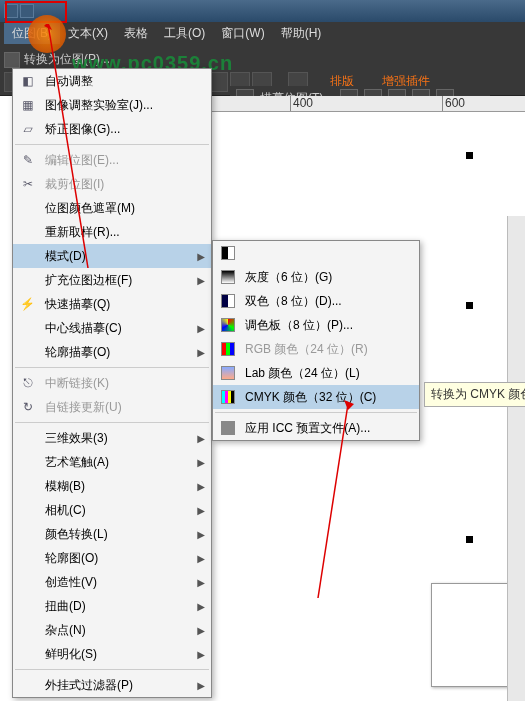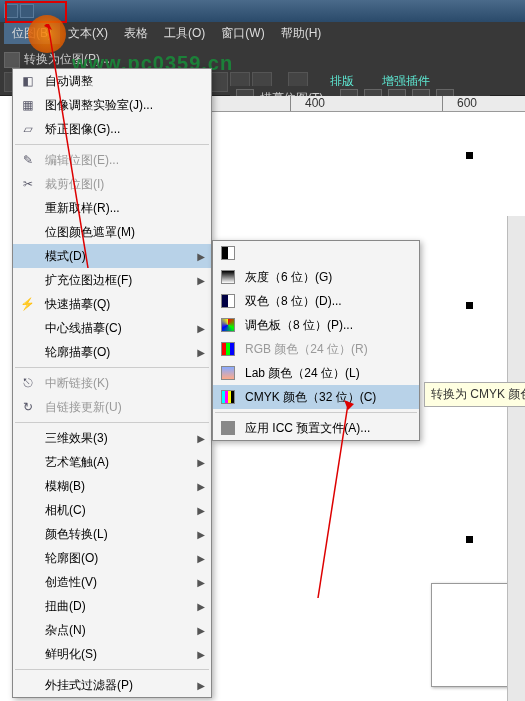--- a/index.html
+++ b/index.html
@@ -9,26 +9,26 @@
 .menubar{height:22px;background:#383838;display:flex;align-items:center;padding:0 4px;color:#ddd}
 .menubar span{padding:2px 8px;cursor:default}
 .menubar .hl{background:#4a6a8a}
 .redbox{position:absolute;border:2px solid #d00;pointer-events:none}
 .toolbar1{height:24px;background:#383838;display:flex;align-items:flex-end;padding:0 4px;color:#ccc;gap:4px}
 .toolbar1 .lbl{color:#ccc}
 .toolbar1 .ico{width:16px;height:16px;background:#555;border:1px solid #666}
 .toolbar2{height:28px;background:#383838;border-bottom:1px solid #222;display:flex;align-items:center;padding:0 4px;gap:16px;color:#ccc}
 .tb2-grp{display:flex;gap:2px}
 .tb2-ico{width:20px;height:20px;background:#444;border:1px solid #555;position:relative}
-.tb2-lbl{padding:2px 6px;color:#5eead4}
+.tb2-lbl{padding:2px 6px;color:#f97316}
 .watermark{position:absolute;left:72px;top:52px;color:#1a8a3a;font-size:20px;font-weight:bold;letter-spacing:1px;z-index:5;opacity:.9}
 .wm-logo{position:absolute;left:28px;top:15px;width:38px;height:38px;background:radial-gradient(circle,#f80,#c40);border-radius:50%;z-index:5;opacity:.85}
 .canvas-area{position:absolute;left:0;top:96px;right:0;bottom:0;background:#fff}
 .ruler-h{position:absolute;left:28px;top:0;right:0;height:16px;background:#ebebeb;border-bottom:1px solid #999;font-size:9px;color:#333}
-.ruler-h .tick{position:absolute;top:0;bottom:0;border-left:1px solid #888;padding-left:14px;line-height:14px}
+.ruler-h .tick{position:absolute;top:0;bottom:0;border-left:1px solid #888;padding-left:2px;line-height:14px}
 .doc-bar{position:absolute;left:230px;top:-10px;height:24px;background:#383838;color:#ccc;display:flex;align-items:center;gap:6px;padding:0 6px;width:260px}
 .doc-bar .ib{width:18px;height:18px;border:1px solid #666;background:#444}
 .vtool{position:absolute;left:0;top:96px;width:28px;bottom:0;background:#383838;display:flex;flex-direction:column;align-items:center;gap:6px;padding-top:4px}
 .vtool .vb{width:20px;height:20px;background:#555;border:1px solid #666}
 .menu{position:absolute;background:#f4f4f4;border:1px solid #888;box-shadow:2px 2px 6px rgba(0,0,0,.3);z-index:20}
 .menu-main{left:12px;top:68px;width:200px}
 .menu-sub{left:212px;top:240px;width:208px}
 .mi{display:flex;align-items:center;height:24px;padding:0 18px 0 4px;position:relative;cursor:default}
 .mi.sel{background:#b8d2e8}
 .mi.dis{color:#999}
@@ -146,25 +146,25 @@
       <span>编辑位图(E)...</span>
     </div>
     <div class="mi dis">
       <span class="ic">
         <span style="font-size:12px;color:#556">✂</span>
       </span>
       <span>裁剪位图(I)</span>
     </div>
     <div class="mi">
       <span class="ic"></span>
+      <span>位图颜色遮罩(M)</span>
+    </div>
+    <div class="mi">
+      <span class="ic"></span>
       <span>重新取样(R)...</span>
-    </div>
-    <div class="mi">
-      <span class="ic"></span>
-      <span>位图颜色遮罩(M)</span>
     </div>
     <div class="mi sel">
       <span class="ic"></span>
       <span>模式(D)</span>
       <span class="arr">▶</span>
     </div>
     <div class="mi">
       <span class="ic"></span>
       <span>扩充位图边框(F)</span>
       <span class="arr">▶</span>

